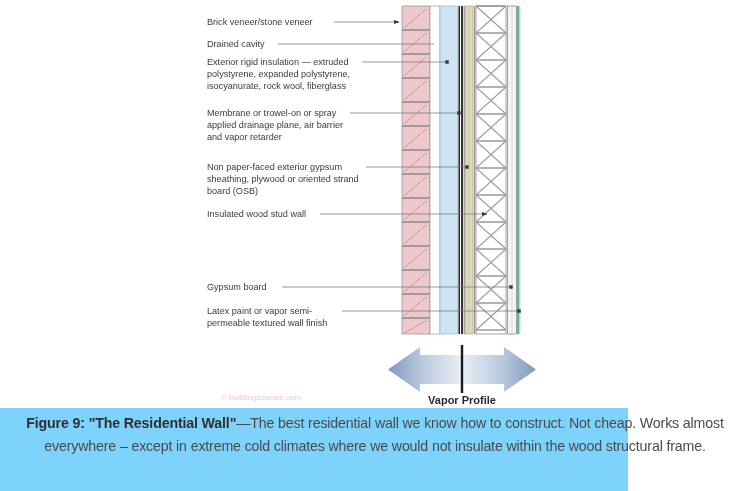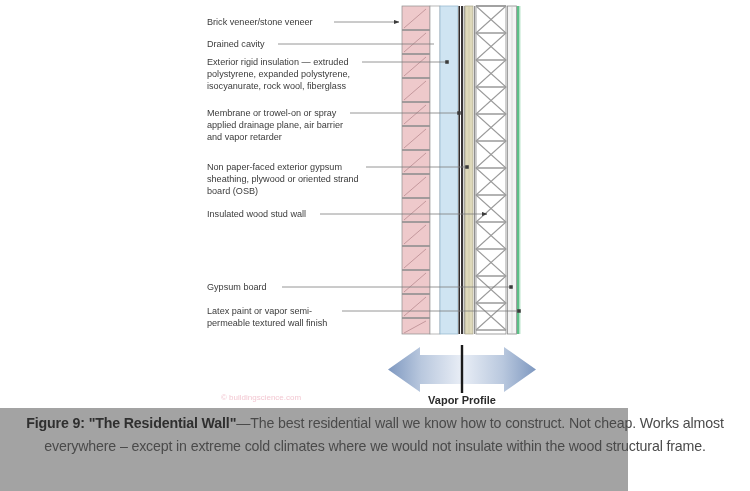--- a/index.html
+++ b/index.html
@@ -11,21 +11,21 @@
     width: 750px;
     height: 491px;
     font-family: "Liberation Sans", sans-serif;
     position: relative;
     overflow: hidden;
   }
   #root {
     position: relative;
     width: 628px;
     height: 491px;
-    background: #a3a3a3;
+    background: #7dd3fc;
   }
   
   #figure-area {
     position: absolute;
     left: 0;
     top: 0;
     width: 750px;
     height: 408px;
     background: #ffffff;
   }

